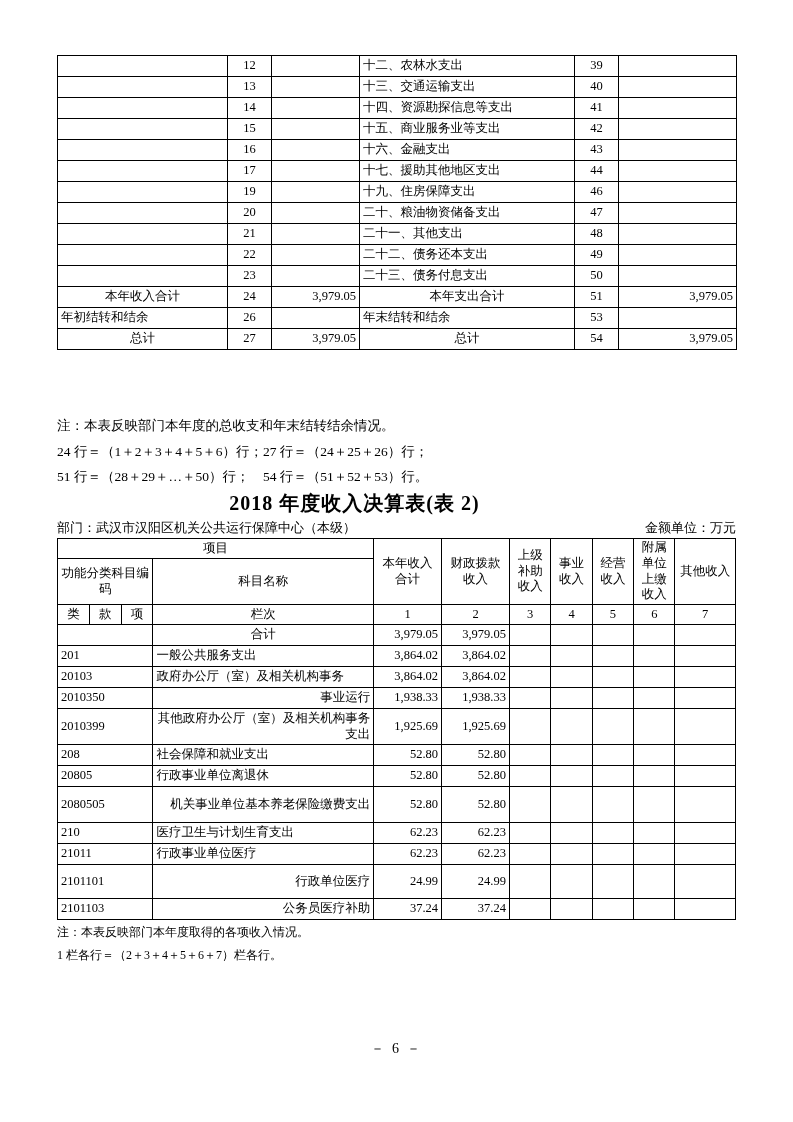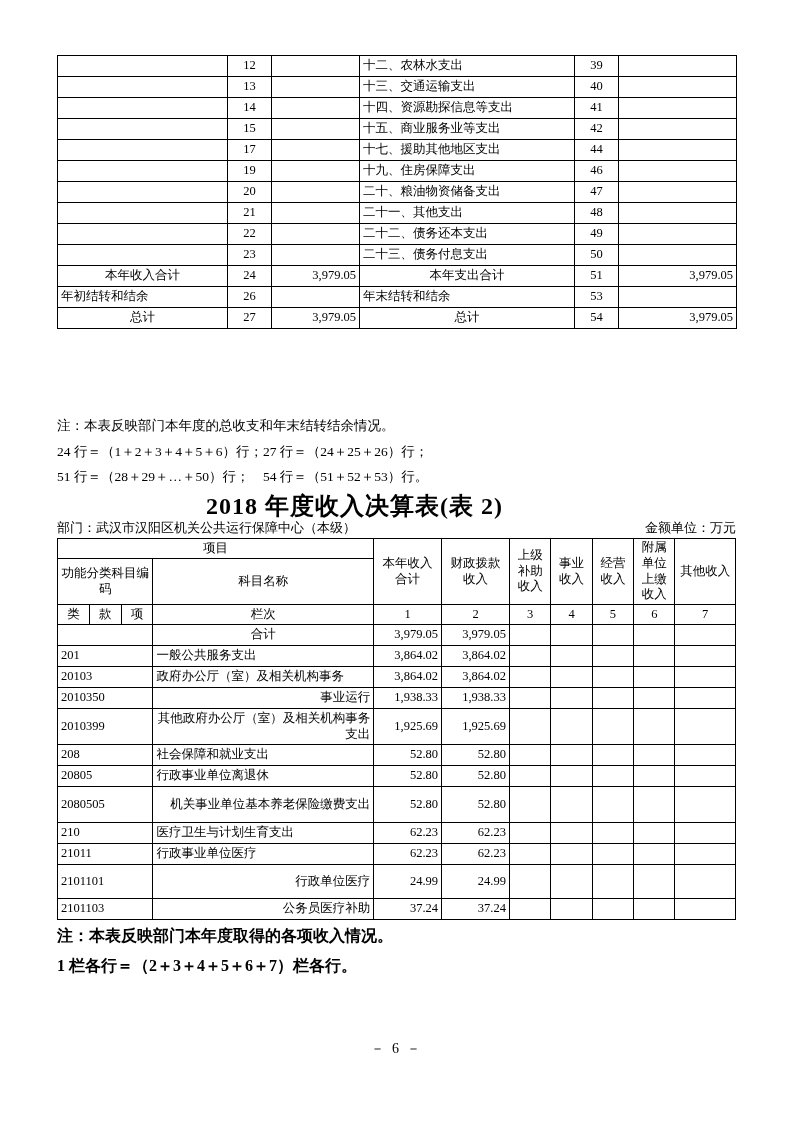--- a/index.html
+++ b/index.html
@@ -66,21 +66,21 @@
   }
   .note-line { white-space: pre; }
 
   
   .title2 {
     position: absolute;
     left: 0;
     top: 490px;
     width: 709px;
     text-align: center;
-    font-size: 24px;
+    font-size: 20px;
     font-weight: bold;
     font-family: "Liberation Serif", serif;
     letter-spacing: 1px;
   }
   .meta2 {
     position: absolute;
     left: 57px;
     top: 519px;
     width: 679px;
     font-size: 13px;
@@ -111,23 +111,22 @@
   .vsmall { font-size: 11.5px; line-height: 1.15; }
   .bold { font-weight: bold; }
   .indent1 { padding-left: 14px; }
   .indent2 { padding-left: 26px; text-align: right; }
 
   .notes2 {
     position: absolute;
     left: 57px;
     top: 921px;
     width: 700px;
-    font-size: 16px;
+    font-size: 12px;
     line-height: 1.9;
-    font-weight: bold;
   }
 
   .pagenum {
     position: absolute;
     left: 0;
     top: 1040px;
     width: 793px;
     text-align: center;
     font-size: 14px;
   }
@@ -172,20 +171,28 @@
           <td class="l">十四、资源勘探信息等支出</td>
           <td class="c">41</td>
           <td class="num"></td>
         </tr>
         <tr class="h22">
           <td class="c"></td>
           <td class="c">15</td>
           <td class="num"></td>
           <td class="l">十五、商业服务业等支出</td>
           <td class="c">42</td>
+          <td class="num"></td>
+        </tr>
+        <tr class="h22">
+          <td class="c"></td>
+          <td class="c">16</td>
+          <td class="num"></td>
+          <td class="l">十六、金融支出</td>
+          <td class="c">43</td>
           <td class="num"></td>
         </tr>
         <tr class="h22">
           <td class="c"></td>
           <td class="c">17</td>
           <td class="num"></td>
           <td class="l">十七、援助其他地区支出</td>
           <td class="c">44</td>
           <td class="num"></td>
         </tr>

